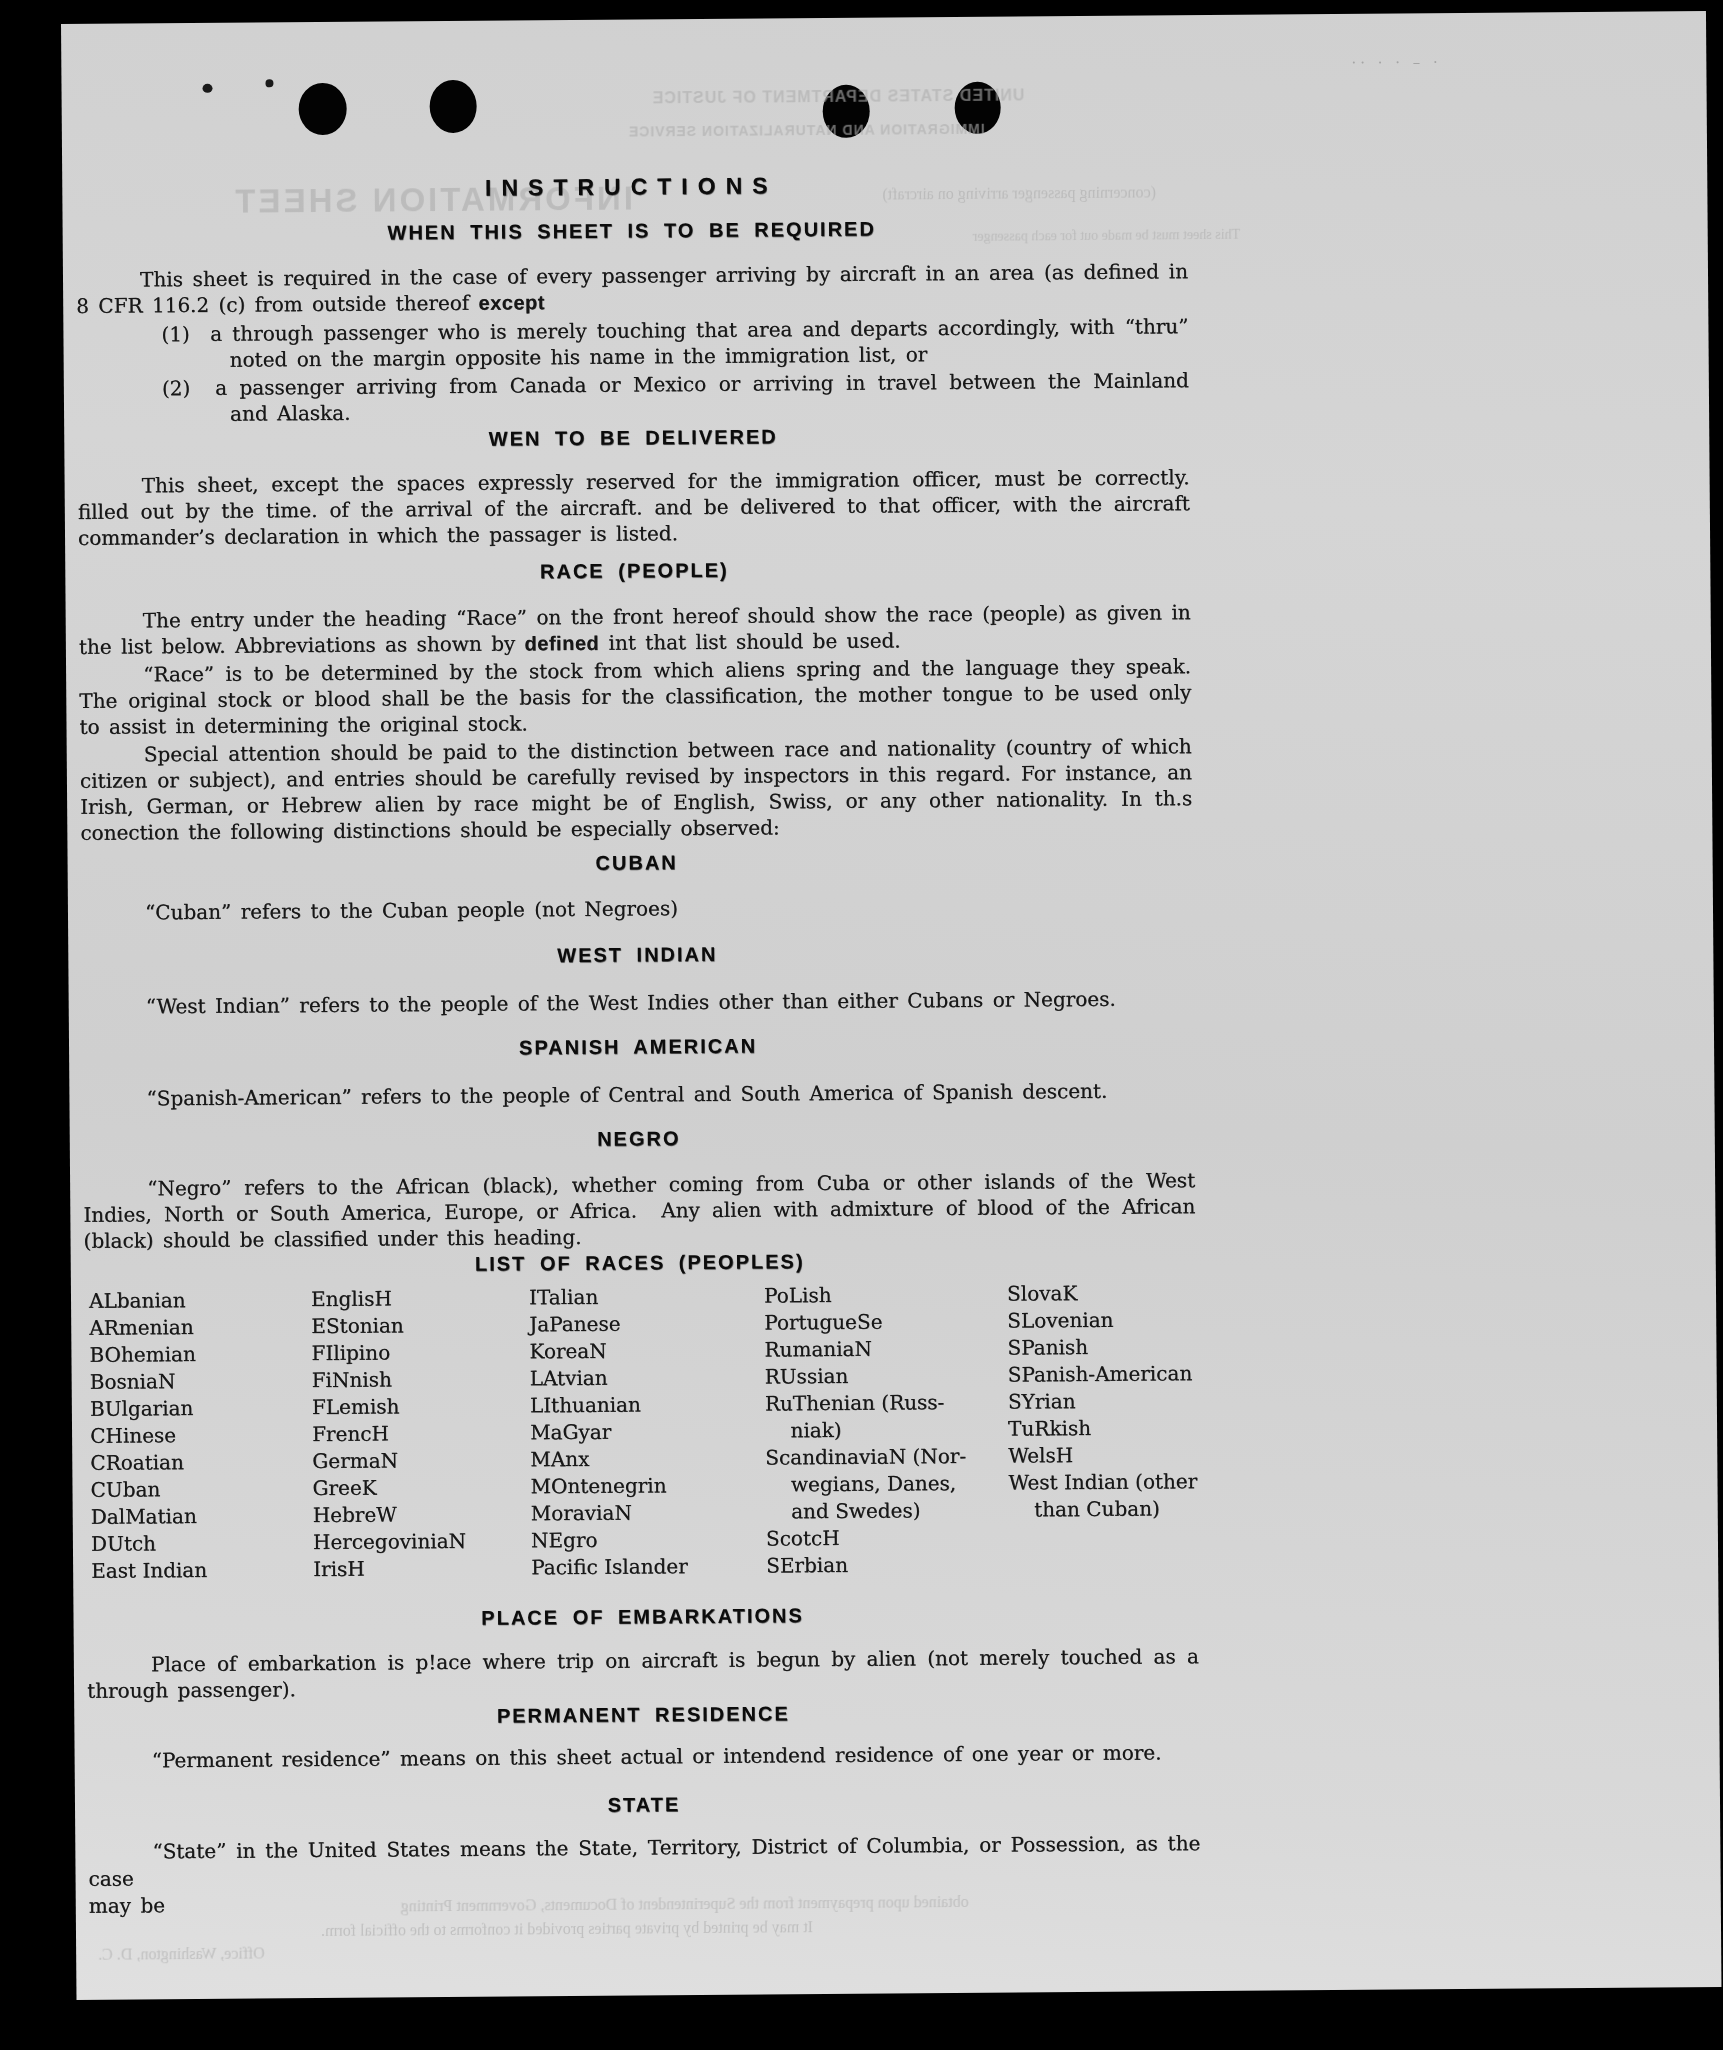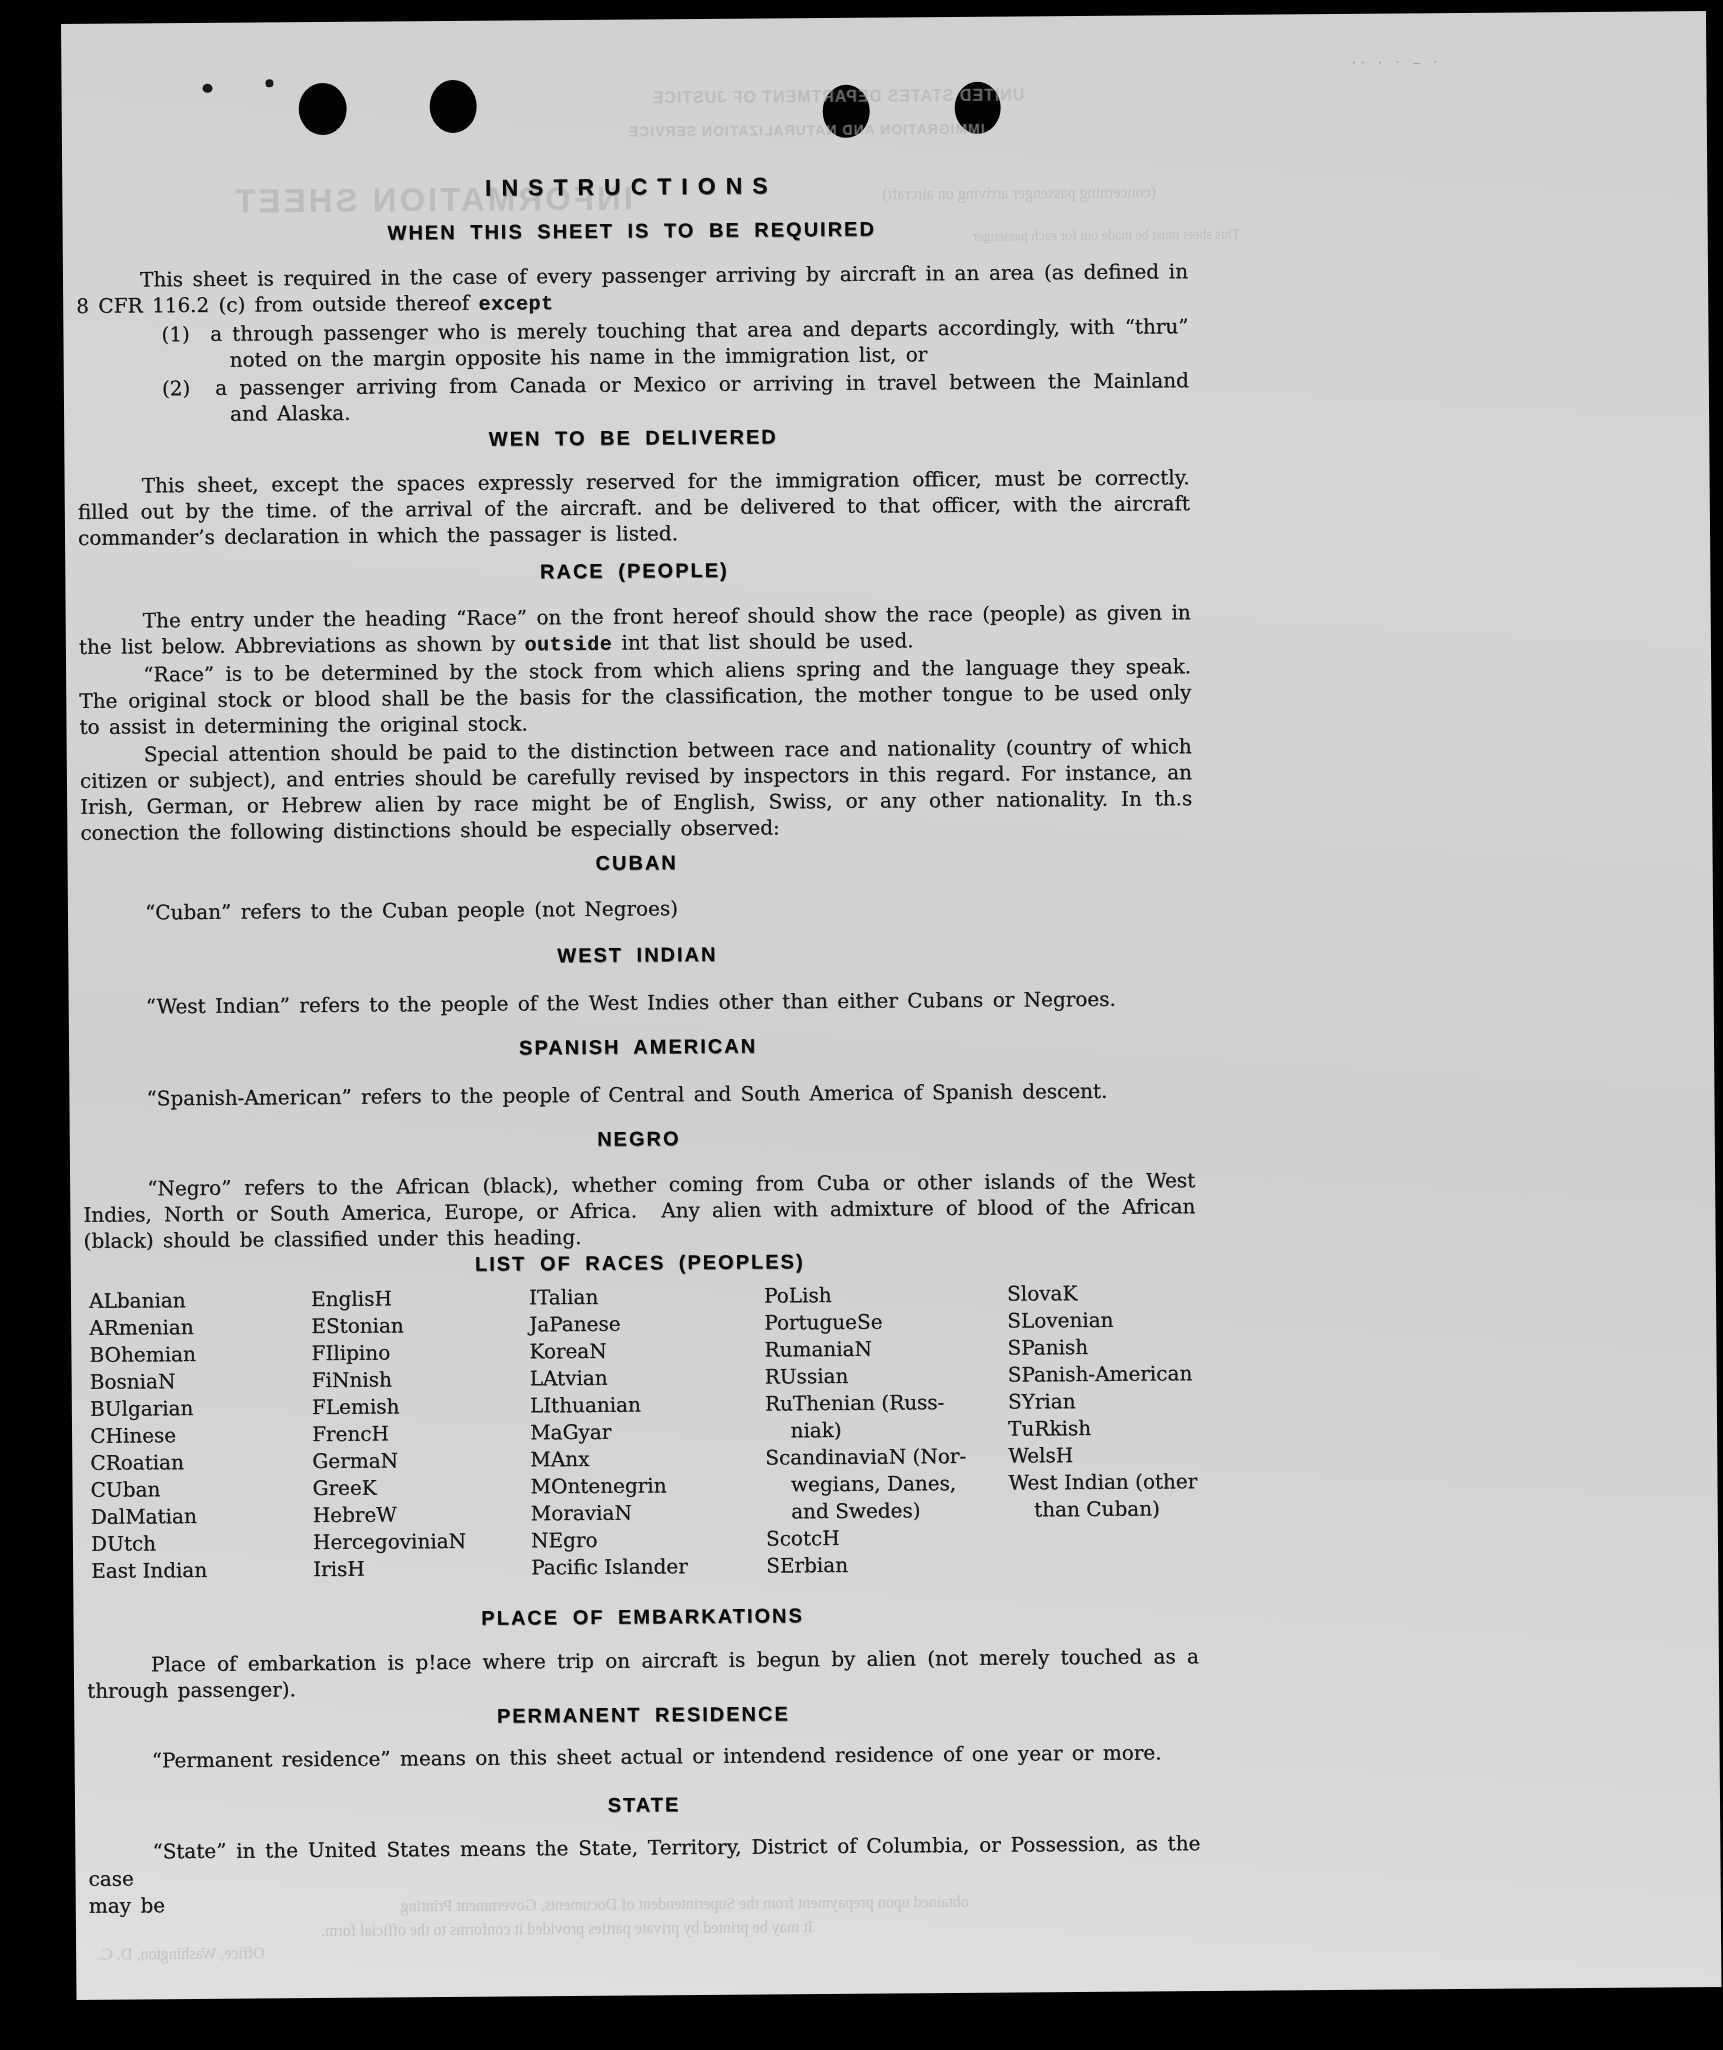--- a/index.html
+++ b/index.html
@@ -31,21 +31,21 @@
   }
   .h.title { font-size:23px; letter-spacing:10px; word-spacing:4px; }
   .para {
     position:absolute; left:0; width:1112px; color:#171717;
     font-size:20px; line-height:26px; text-align:justify; word-spacing:3px;
     text-shadow:0.35px 0.25px 0.35px rgba(25,25,25,.65);
   }
   .indent { text-indent:64px; }
   .item { left:85px; width:1027px; padding-left:68px; text-indent:-68px; box-sizing:border-box; }
   .para b, .para .bf {
-    font-family:Liberation Mono, monospace; font-weight:700; letter-spacing:.5px;
+    font-family:Liberation Sans, sans-serif; font-weight:700; letter-spacing:.5px;
     font-size:20px;
   }
   .races {
     position:absolute; left:5px; top:1264px; width:1107px; display:grid;
     grid-template-columns:222px 218px 235px 243px auto;
     font-size:20px; line-height:27px; color:#171717;
     text-shadow:0.35px 0.25px 0.35px rgba(25,25,25,.65);
   }
   .race-item { white-space:nowrap; }
 </style>
@@ -81,21 +81,21 @@
         <span>This sheet is required in the case of every passenger arriving by aircraft in an area (as defined in 8 CFR 116.2 (c) from outside thereof </span><b>except</b>
       </div>
       <div class="para item" style="top:298px;">(1)&nbsp; a through passenger who is merely touching that area and departs accordingly, with “thru” noted on the margin opposite his name in the immigration list, or</div>
       <div class="para item" style="top:352px;">(2)&nbsp; a passenger arriving from Canada or Mexico or arriving in travel between the Mainland and Alaska.</div>
 
       <div class="h" style="top:407px;">WEN TO BE DELIVERED</div>
       <div class="para indent" style="top:449px;">This sheet, except the spaces expressly reserved for the immigration officer, must be correctly. filled out by the time. of the arrival of the aircraft. and be delivered to that officer, with the aircraft commander’s declaration in which the passager is listed.</div>
 
       <div class="h" style="top:540px;">RACE (PEOPLE)</div>
       <div class="para indent" style="top:584px;">
-        <span>The entry under the heading “Race” on the front hereof should show the race (people) as given in the list below. Abbreviations as shown by </span><b>outside</b><span> int that list should be used.</span>
+        <span>The entry under the heading “Race” on the front hereof should show the race (people) as given in the list below. Abbreviations as shown by </span><b>defined</b><span> int that list should be used.</span>
       </div>
       <div class="para indent" style="top:638px;">“Race” is to be determined by the stock from which aliens spring and the language they speak. The original stock or blood shall be the basis for the classification, the mother tongue to be used only to assist in determining the original stock.</div>
       <div class="para indent" style="top:718px;">Special attention should be paid to the distinction between race and nationality (country of which citizen or subject), and entries should be carefully revised by inspectors in this regard. For instance, an Irish, German, or Hebrew alien by race might be of English, Swiss, or any other nationality. In th.s conection the following distinctions should be especially observed:</div>
 
       <div class="h" style="top:832px;">CUBAN</div>
       <div class="para indent" style="top:876px;">“Cuban” refers to the Cuban people (not Negroes)</div>
 
       <div class="h" style="top:924px;">WEST INDIAN</div>
       <div class="para indent" style="top:970px;">“West Indian” refers to the people of the West Indies other than either Cubans or Negroes.</div>
 

